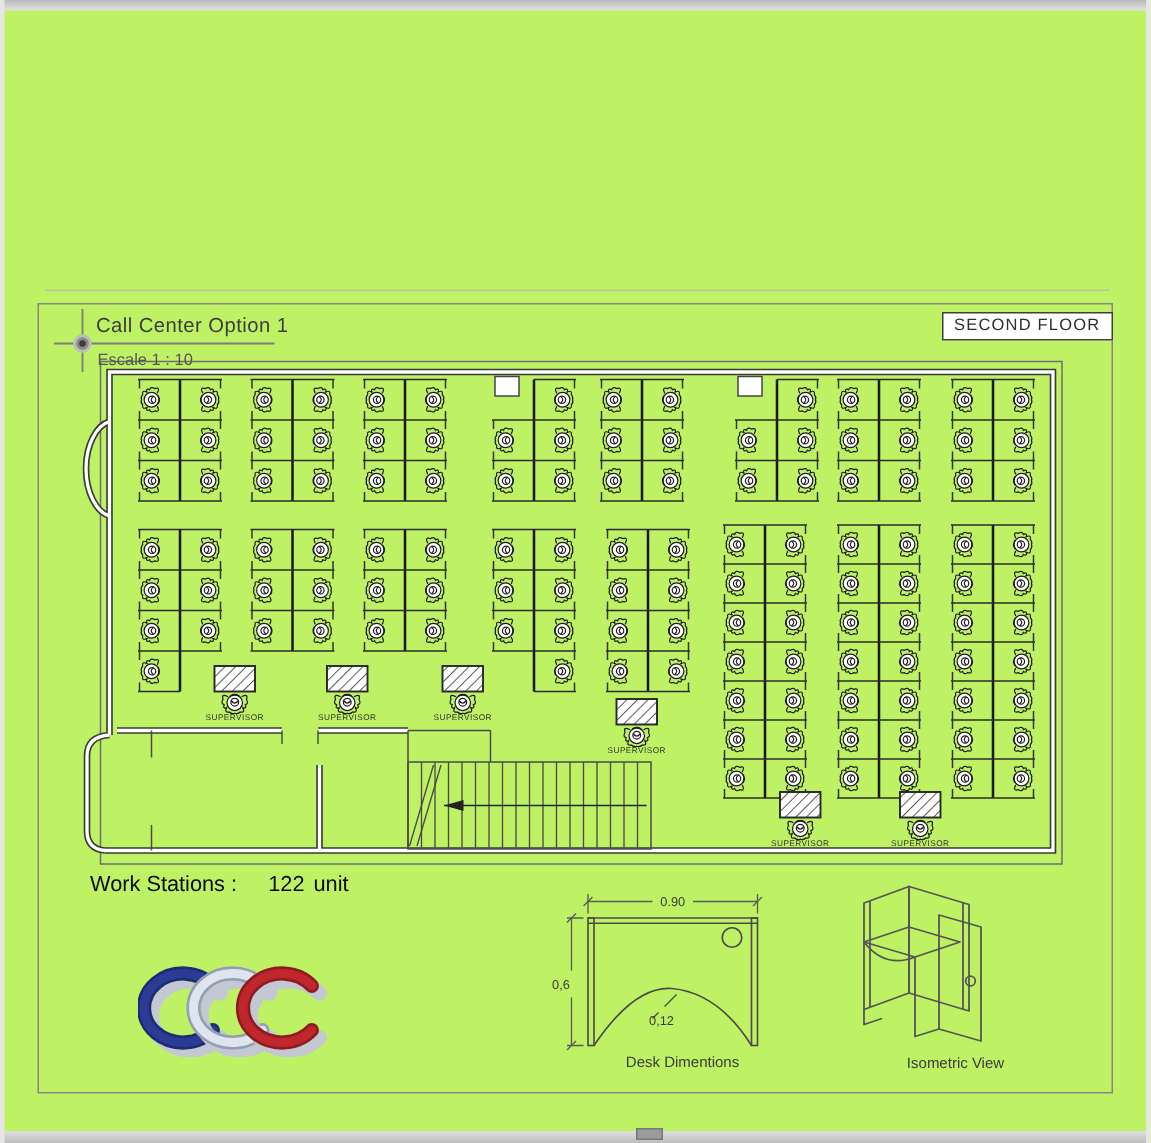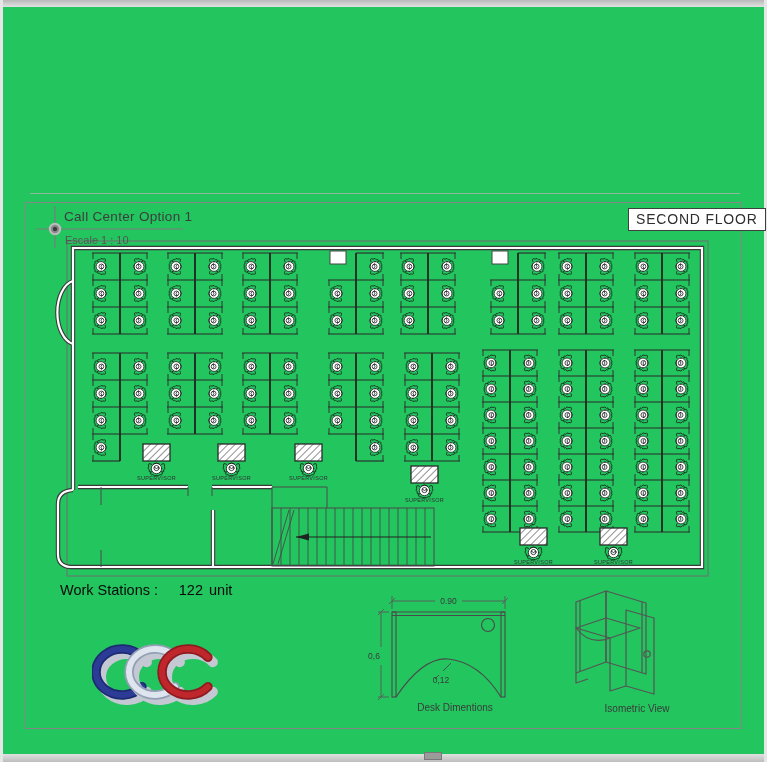--- a/index.html
+++ b/index.html
@@ -1,32 +1,32 @@
 <!DOCTYPE html>
 <html><head>
 <meta charset="utf-8">
 <style>
   html,body{margin:0;padding:0;background:#fff;}
-  .page{position:relative;width:767px;height:762px;background:#22c55e;overflow:hidden;
+  .page{position:relative;width:767px;height:762px;background:#bef264;overflow:hidden;
         font-family:"Liberation Sans",sans-serif;}
   .frame-top{position:absolute;left:0;top:0;width:767px;height:7px;
              background:linear-gradient(#b9b9b9,#e2e2e2);}
   .frame-bottom{position:absolute;left:0;top:754px;width:767px;height:8px;
              background:linear-gradient(#e0e0e0,#bdbdbd);}
   .frame-left{position:absolute;left:0;top:0;width:3px;height:762px;background:#e6e6e6;}
   .frame-right{position:absolute;right:0;top:0;width:3px;height:762px;background:#e6e6e6;}
   .faint-line{position:absolute;left:30px;top:193px;width:710px;height:1px;background:#b4b4b4;opacity:.75;}
   .sheet{position:absolute;left:25px;top:202px;width:715px;height:525px;
          border:1.2px solid #868686;background:transparent;}
   .plan-svg{position:absolute;left:0;top:0;width:767px;height:762px;}
   .title-svg{position:absolute;left:30px;top:200px;width:170px;height:55px;}
   .title-text{position:absolute;left:64px;top:209px;font-size:13.5px;color:#3d3d3d;letter-spacing:.3px;}
   .scale-text{position:absolute;left:65px;top:234px;font-size:11px;color:#555;}
   .floor-tag{position:absolute;left:628px;top:208px;border:1.2px solid #3f3f3f;
-             padding:2px 7px 3px 7px;font-size:14px;letter-spacing:.8px;color:#2e2e2e;background:#fff;text-align:center;}
+             padding:2px 7px 3px 7px;font-size:11px;letter-spacing:.8px;color:#2e2e2e;background:#fff;text-align:center;}
   .stats{position:absolute;left:60px;top:581px;font-size:14.5px;font-weight:normal;color:#0a0a0a;}
   .stat-row{height:18px;line-height:18px;}
   .stat-label{display:inline-block;width:113px;}
   .stat-num{display:inline-block;width:30px;text-align:right;}
   .stat-unit{display:inline-block;margin-left:6px;}
   .logo-svg{position:absolute;left:92px;top:641px;width:130px;height:64px;}
   .deskdim-svg{position:absolute;left:365px;top:585px;width:170px;height:132px;}
   .iso-svg{position:absolute;left:570px;top:588px;width:135px;height:128px;}
   .svg-caption{font-size:10px;fill:#3b3b3b;font-family:"Liberation Sans",sans-serif;}
   .dim-text{font-size:8.5px;fill:#3b3b3b;font-family:"Liberation Sans",sans-serif;}

